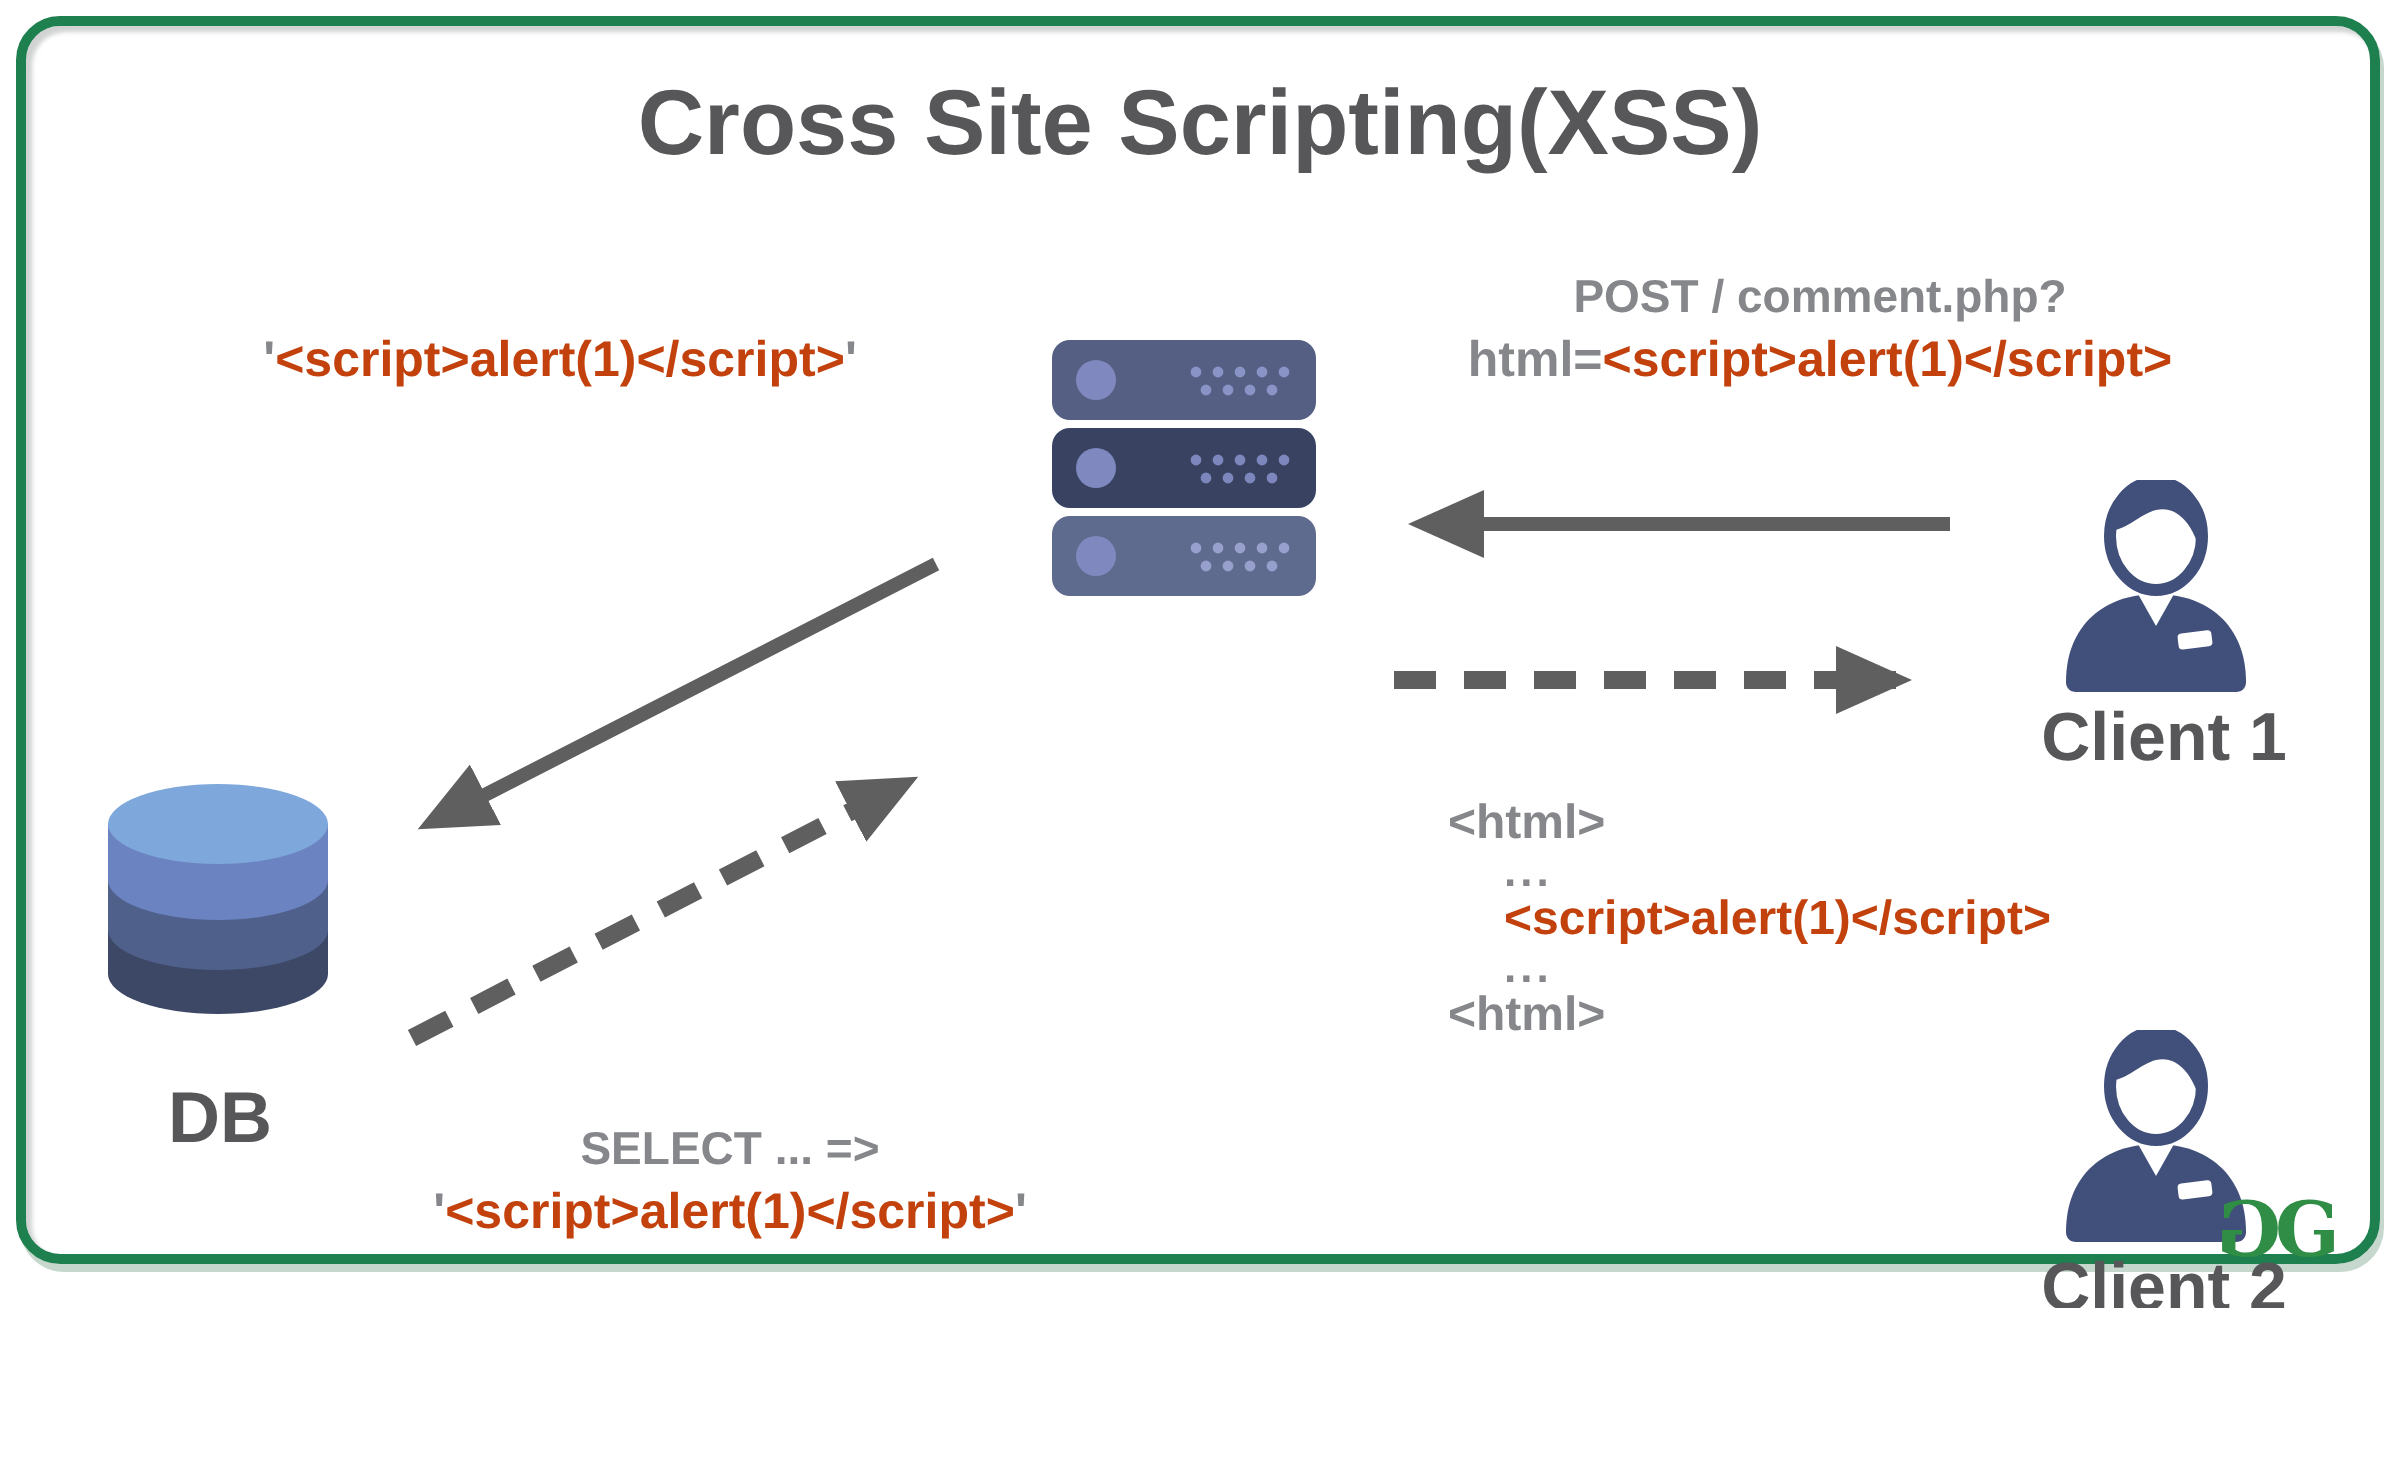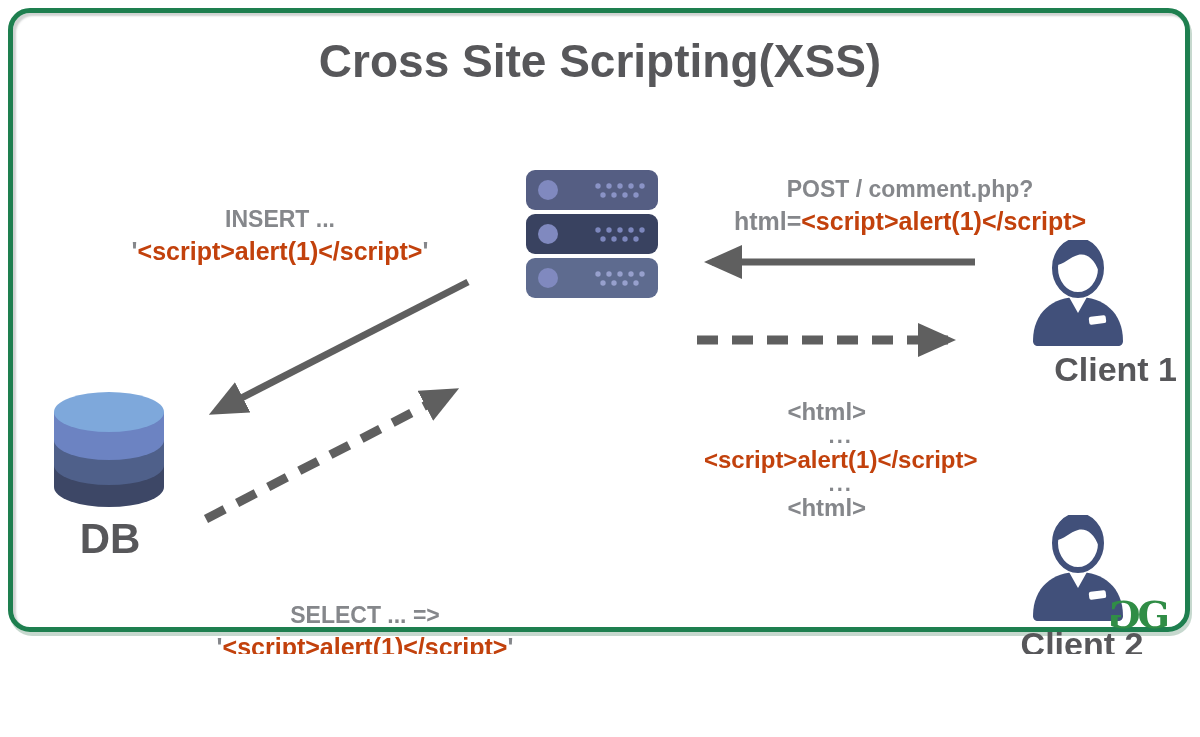--- a/index.html
+++ b/index.html
@@ -10,28 +10,28 @@
   .frame{
     position:absolute;left:8px;top:8px;right:10px;bottom:22px;
     border:5px solid #1e7f4f;border-radius:22px;
     box-shadow:inset 3px 3px 2px rgba(120,130,125,0.35), 2px 4px 0 rgba(27,100,60,0.25);
   }
   .title{
     position:absolute;top:34px;left:0;width:100%;margin:0;text-align:center;
     font-size:46px;font-weight:700;color:#57575a;letter-spacing:0px;
   }
   .anno{position:absolute;text-align:center;font-weight:700;color:#85878b;}
-  .anno .l1{font-size:23px;line-height:1.3;margin-top:41px;}
+  .anno .l1{font-size:23px;line-height:1.3;}
   .anno .l2{font-size:25px;line-height:1.3;}
   .red{color:#c2410c;}
   .insert{left:90px;top:164px;width:380px;}
   .post{left:695px;top:134px;width:430px;}
   .select{left:175px;top:560px;width:380px;}
   .response{
-    position:absolute;left:676px;top:400px;text-align:center;
+    position:absolute;left:724px;top:400px;text-align:left;
     font-weight:700;color:#85878b;font-size:24px;line-height:1.04;
   }
   .response .ind{margin-left:28px;}
   .response .dots{font-size:22px;letter-spacing:2px;}
   .nodelabel{
     position:absolute;text-align:center;font-size:34px;font-weight:700;color:#57575a;
   }
   .icon{position:absolute;}
   .arrows{position:absolute;left:0;top:0;pointer-events:none;}
   .gg{
@@ -56,21 +56,20 @@
         <path d="M0,0 L38,17 L0,34 Z" fill="#5f5f5f"></path>
       </marker>
     </defs>
     <line x1="975" y1="262" x2="712" y2="262" stroke="#5f5f5f" stroke-width="7" marker-end="url(#ah)"></line>
     <line x1="697" y1="340" x2="948" y2="340" stroke="#5f5f5f" stroke-width="9" stroke-dasharray="21 14" marker-end="url(#ah)"></line>
     <line x1="468" y1="282" x2="216" y2="411" stroke="#5f5f5f" stroke-width="7" marker-end="url(#ah)"></line>
     <line x1="206" y1="519" x2="452" y2="392" stroke="#5f5f5f" stroke-width="9" stroke-dasharray="21 14" marker-end="url(#ah)"></line>
   </svg>
 
   <div class="anno insert">
-    <div class="l1">INSERT ...</div>
     <div class="l2"><span>'</span><span class="red">&lt;script&gt;alert(1)&lt;/script&gt;</span><span>'</span></div>
   </div>
 
   <div class="anno post">
     <div class="l1">POST / comment.php?</div>
     <div class="l2"><span>html=</span><span class="red">&lt;script&gt;alert(1)&lt;/script&gt;</span></div>
   </div>
 
   <svg class="icon" style="left:526px;top:170px;" width="132" height="130" viewBox="0 0 132 130">
     <g>
@@ -119,21 +118,21 @@
       </g>
     </g>
   </svg>
 
   <svg class="icon" style="left:50px;top:390px;" width="118" height="135" viewBox="0 0 118 135">
     <path d="M4,74 L4,97 A55,20 0 0 0 114,97 L114,74 Z" fill="#3d4766"></path>
     <path d="M4,49 L4,75 A55,20 0 0 0 114,75 L114,49 Z" fill="#4f608a"></path>
     <path d="M4,22 L4,50 A55,20 0 0 0 114,50 L114,22 Z" fill="#6c83c2"></path>
     <ellipse cx="59" cy="22" rx="55" ry="20" fill="#7ea8db"></ellipse>
   </svg>
-  <div class="nodelabel" style="left:40px;top:515px;width:140px;font-size:42px;">DB</div>
+  <div class="nodelabel" style="left:40px;top:538px;width:140px;font-size:36px;">DB</div>
 
   <div class="response">
     <div>&lt;html&gt;</div>
     <div class="ind dots">...</div>
     <div class="ind red">&lt;script&gt;alert(1)&lt;/script&gt;</div>
     <div class="ind dots">...</div>
     <div>&lt;html&gt;</div>
   </div>
 
   <div class="anno select">
@@ -141,21 +140,21 @@
     <div class="l2"><span>'</span><span class="red">&lt;script&gt;alert(1)&lt;/script&gt;</span><span>'</span></div>
   </div>
 
   <svg class="icon" style="left:1028px;top:240px;" width="100" height="106" viewBox="0 0 100 106">
     <path d="M5,101 C5,72 25,57 50,57 C75,57 95,72 95,101 C95,104 93,106 90,106 L10,106 C7,106 5,104 5,101 Z" fill="#41507a"></path>
     <polygon points="41,57 50,73 59,57" fill="#ffffff"></polygon>
     <rect x="61" y="76" width="17" height="8" rx="2" fill="#ffffff" transform="rotate(-7 69 80)"></rect>
     <ellipse cx="50" cy="28" rx="23" ry="27" fill="#ffffff" stroke="#41507a" stroke-width="6"></ellipse>
     <path d="M27,25 C26,7 38,-1 51,0 C66,1 74,11 73,28 L71,32 C66,18 58,13 50,15 C42,17 34,26 27,25 Z" fill="#41507a"></path>
   </svg>
-  <div class="nodelabel" style="left:987px;top:350px;width:190px;text-align:right;">Client 1</div>
+  <div class="nodelabel" style="left:987px;top:350px;width:190px;">Client 1</div>
 
   <svg class="icon" style="left:1028px;top:515px;" width="100" height="106" viewBox="0 0 100 106">
     <path d="M5,101 C5,72 25,57 50,57 C75,57 95,72 95,101 C95,104 93,106 90,106 L10,106 C7,106 5,104 5,101 Z" fill="#41507a"></path>
     <polygon points="41,57 50,73 59,57" fill="#ffffff"></polygon>
     <rect x="61" y="76" width="17" height="8" rx="2" fill="#ffffff" transform="rotate(-7 69 80)"></rect>
     <ellipse cx="50" cy="28" rx="23" ry="27" fill="#ffffff" stroke="#41507a" stroke-width="6"></ellipse>
     <path d="M27,25 C26,7 38,-1 51,0 C66,1 74,11 73,28 L71,32 C66,18 58,13 50,15 C42,17 34,26 27,25 Z" fill="#41507a"></path>
   </svg>
   <div class="nodelabel" style="left:987px;top:625px;width:190px;">Client 2</div>
 

